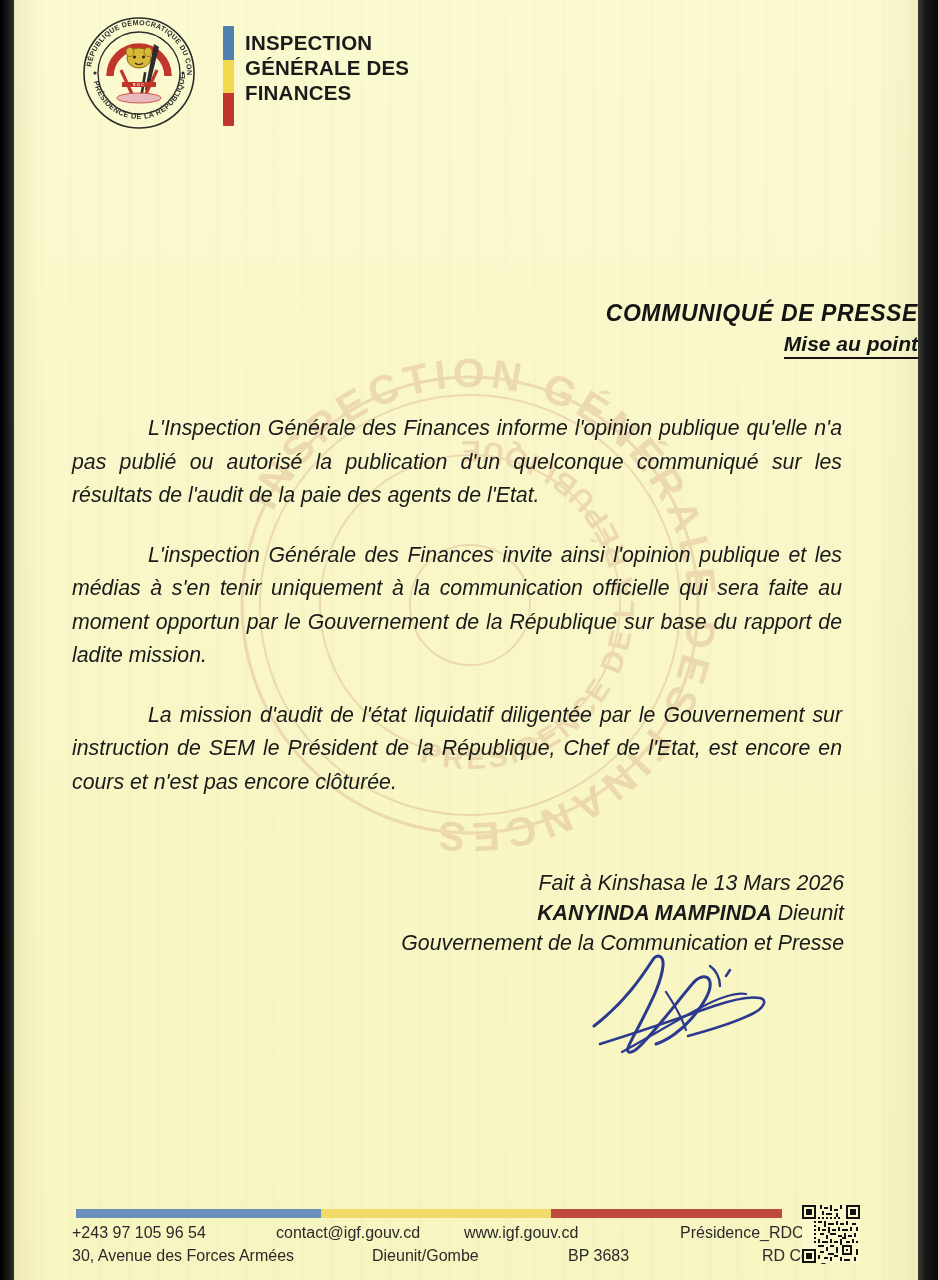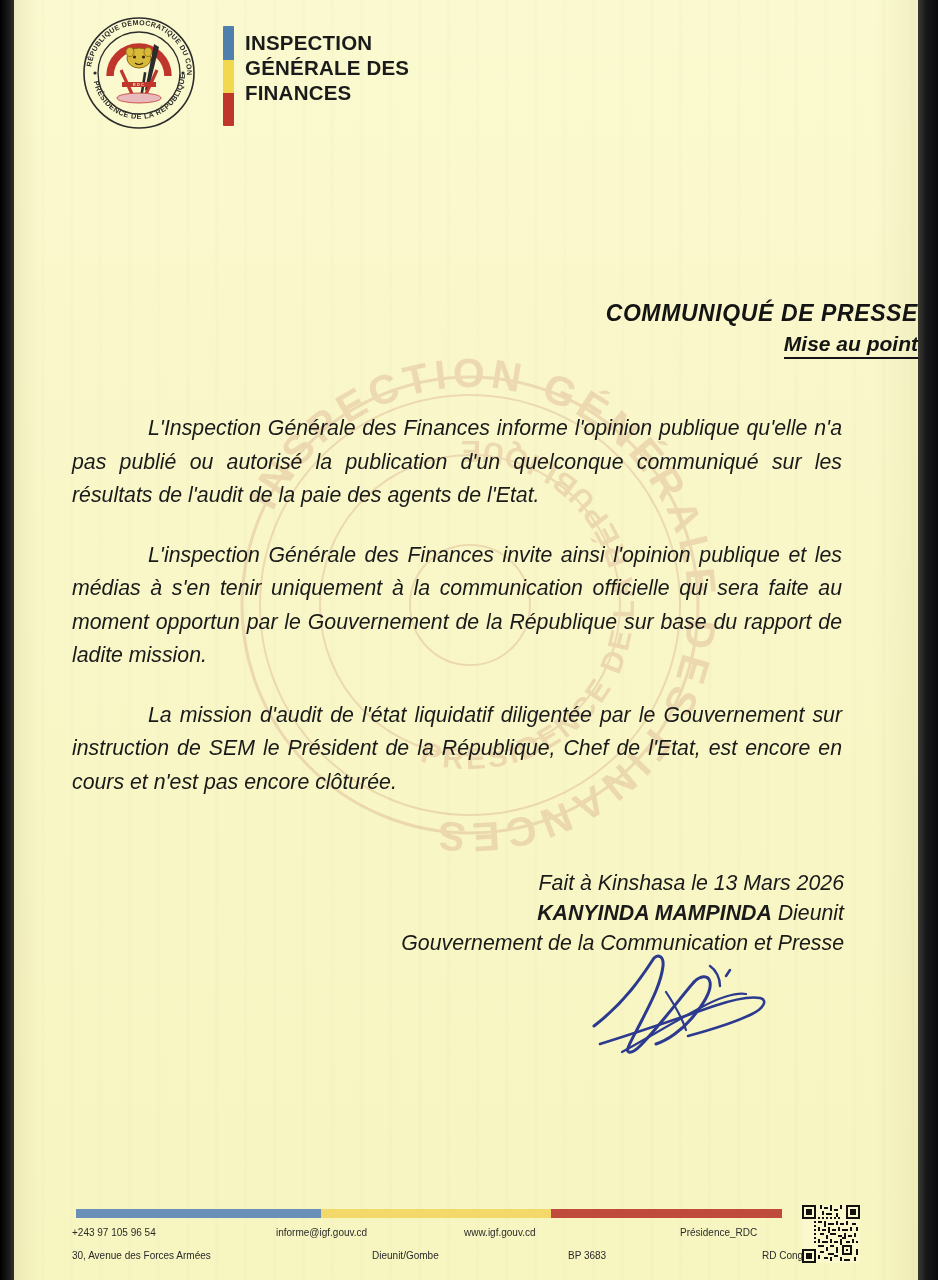--- a/index.html
+++ b/index.html
@@ -204,21 +204,21 @@
   #footer-rule .fseg-blue   { width: 245px; background: #6a8fb8; }
   #footer-rule .fseg-yellow { width: 230px; background: #f2d96a; }
   #footer-rule .fseg-red    { width: 231px; background: #c04a3c; }
 
   #footer {
     position: absolute;
     left: 58px;
     top: 1222px;
     width: 790px;
     font-family: "Liberation Sans", sans-serif;
-    font-size: 10px;
+    font-size: 16px;
     color: #2a2a2a;
     line-height: 22px;
   }
   .f-row { position: relative; height: 23px; }
   .f-cell { position: absolute; white-space: nowrap; }
   .fc-phone   { left: 0px; }
   .fc-email   { left: 204px; }
   .fc-web     { left: 392px; }
   .fc-social  { left: 608px; }
   .fc-addr    { left: 0px; }
@@ -354,21 +354,21 @@
 
     <div id="footer-rule">
       <div class="fseg-blue"></div>
       <div class="fseg-yellow"></div>
       <div class="fseg-red"></div>
     </div>
 
     <div id="footer">
       <div class="f-row">
         <span class="f-cell fc-phone">+243 97 105 96 54</span>
-        <span class="f-cell fc-email">informe@igf.gouv.cd</span>
+        <span class="f-cell fc-email">contact@igf.gouv.cd</span>
         <span class="f-cell fc-web">www.igf.gouv.cd</span>
         <span class="f-cell fc-social">Présidence_RDC</span>
       </div>
       <div class="f-row">
         <span class="f-cell fc-addr">30, Avenue des Forces Armées</span>
         <span class="f-cell fc-city">Dieunit/Gombe</span>
         <span class="f-cell fc-bp">BP 3683</span>
         <span class="f-cell fc-country">RD Congo</span>
       </div>
     </div>

